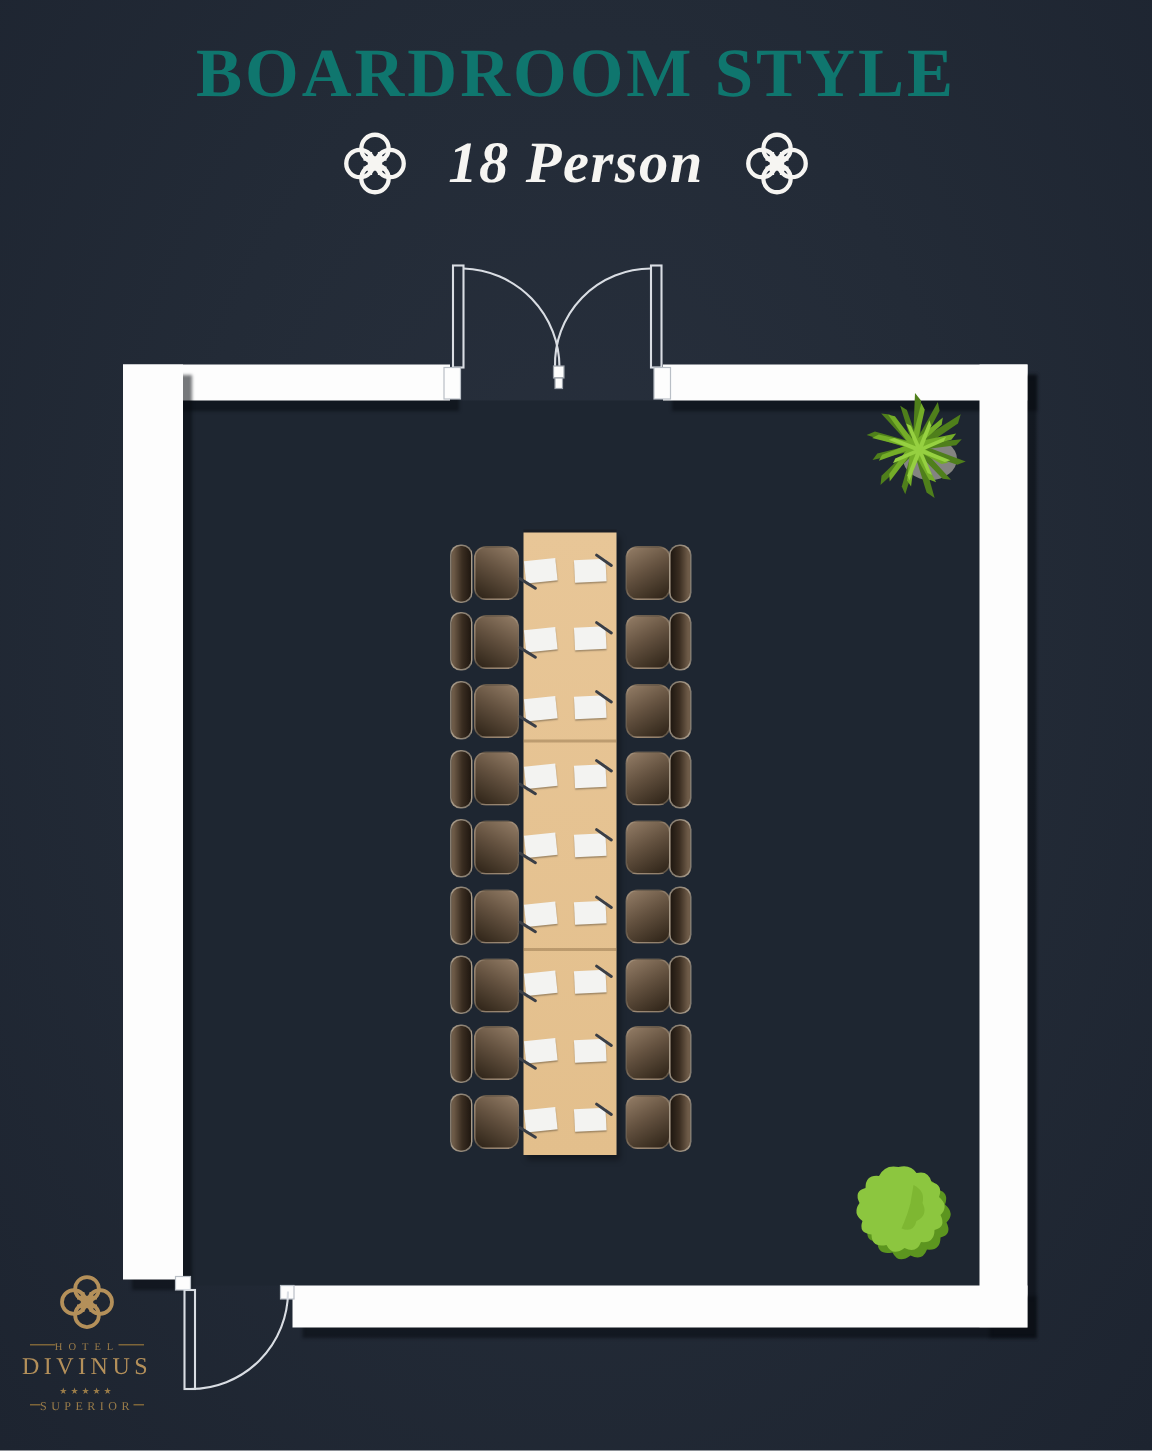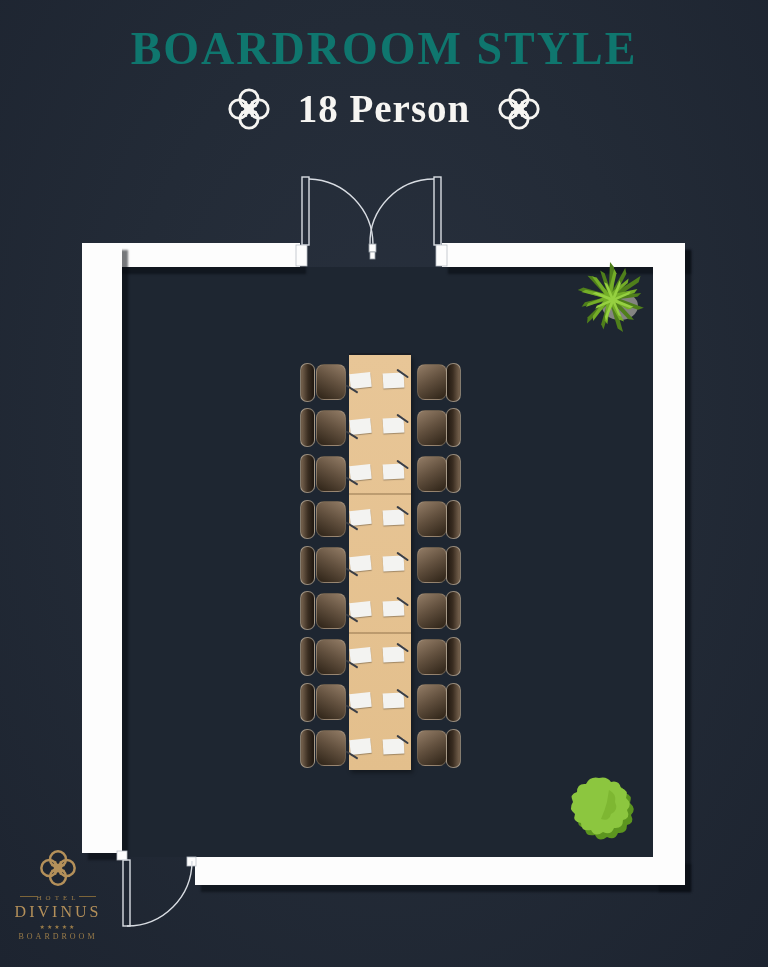--- a/index.html
+++ b/index.html
@@ -12,21 +12,21 @@
   .header{position:absolute;left:0;top:0;width:768px;text-align:center;z-index:10;}
   .title{
     margin-top:24px;font-size:46px;font-weight:bold;color:#0f766e;
     letter-spacing:2px;line-height:1.1;
   }
   .capacity-row{
     margin-top:10px;display:flex;align-items:center;justify-content:center;gap:26px;
     color:#f6f5f2;
   }
   .capacity-row .knot{width:46px;height:48px;color:#f6f5f2;}
-  .capacity{font-size:39px;font-weight:bold;letter-spacing:1px;}
+  .capacity{font-size:39px;font-weight:bold;letter-spacing:1px;font-style:italic;}
   svg.knot{display:block;}
   
   #floorplan{position:absolute;inset:0;z-index:1;}
   .floor{
     position:absolute;left:122px;top:267px;width:531px;height:590px;
     background:#1e2631;
   }
   .wall{
     position:absolute;background:#fdfdfd;
     box-shadow:6px 7px 2px rgba(8,11,17,0.55);
@@ -299,16 +299,16 @@
     </svg>
   <div class="logo-line">
     <span class="logo-rule"></span>
     <span class="hotel-label">HOTEL</span>
     <span class="logo-rule"></span>
   </div>
   <div class="brand-name">DIVINUS</div>
   <div class="stars">★★★★★</div>
   <div class="logo-line">
     <span class="logo-rule"></span>
-    <span class="tier">BOARDROOM</span>
+    <span class="tier">SUPERIOR</span>
     <span class="logo-rule"></span>
   </div>
 </div>
 
 </body></html>

